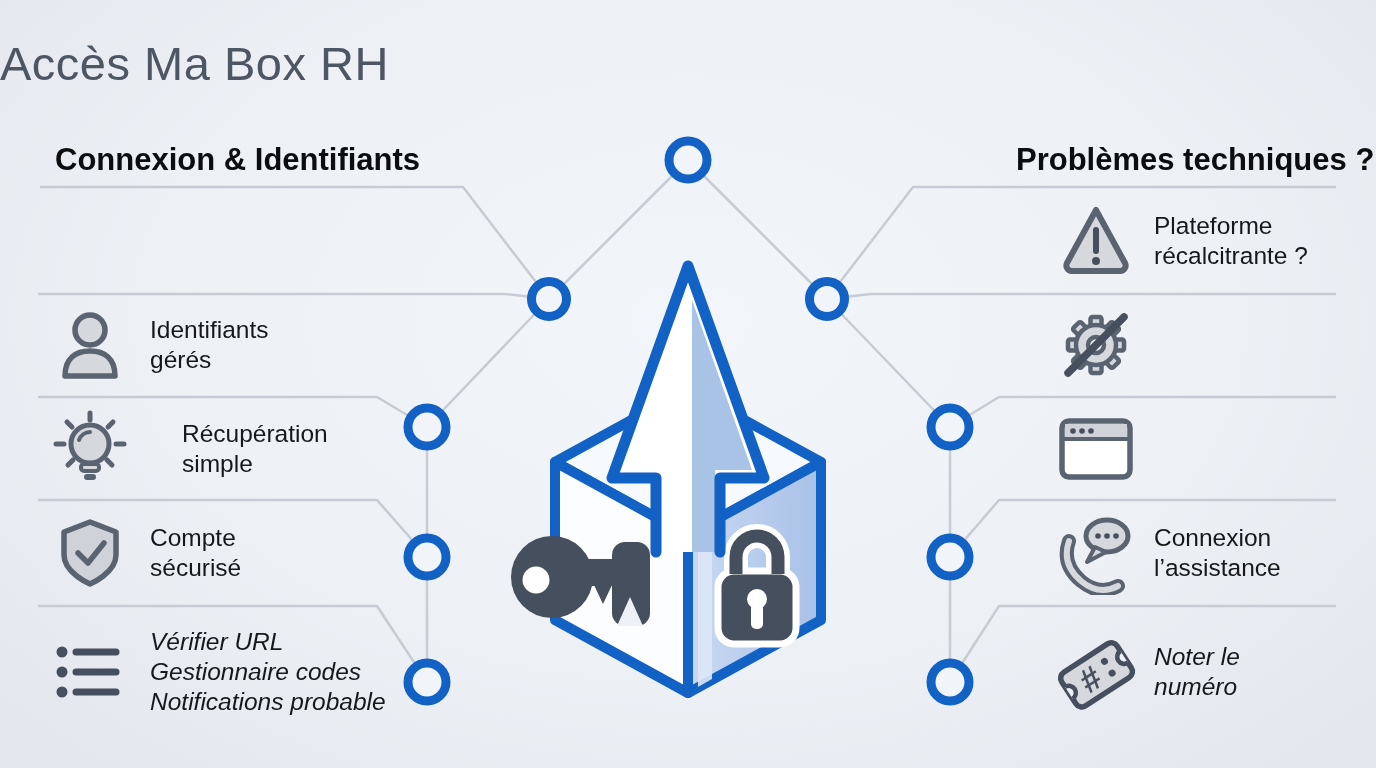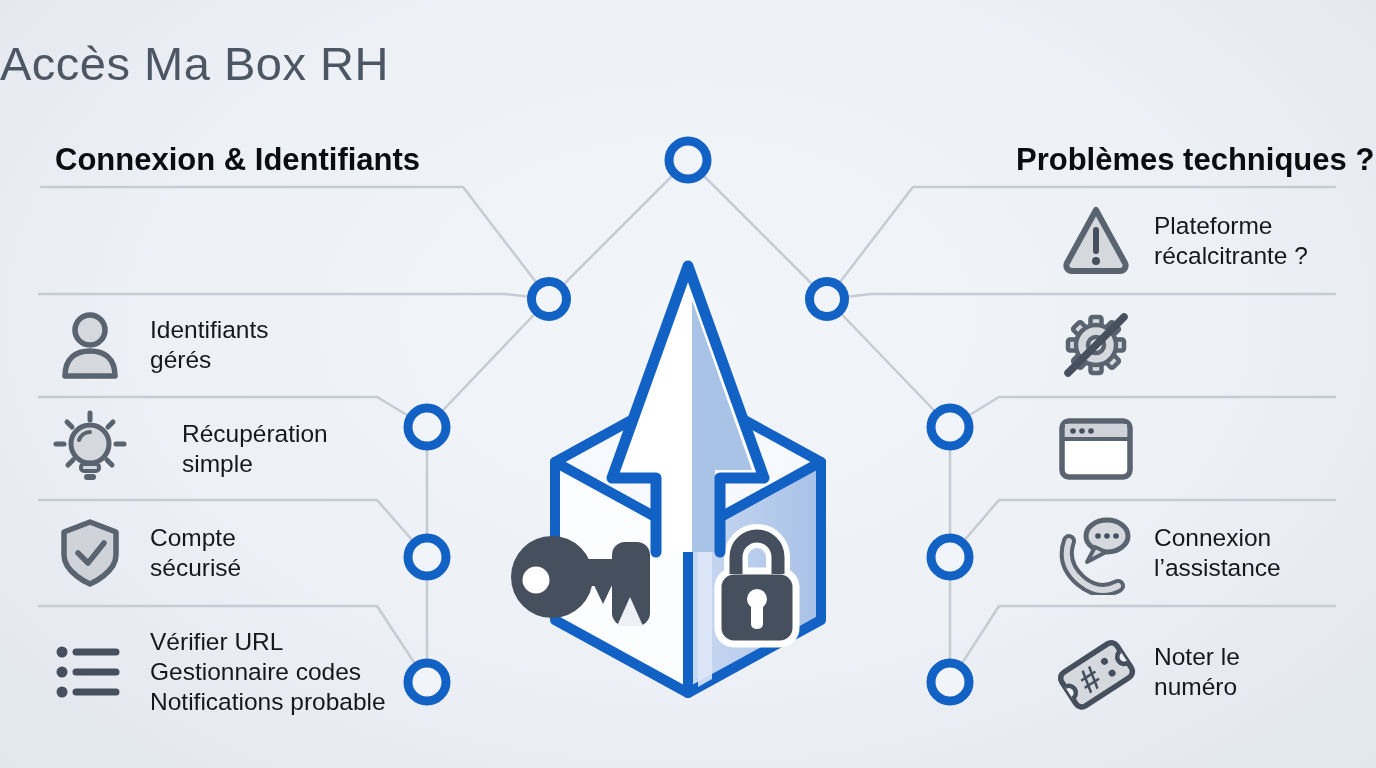--- a/index.html
+++ b/index.html
@@ -14,21 +14,21 @@
   .col-header.left{left:55px;}
   .col-header.right{left:1016px;}
   .row{position:absolute;display:flex;align-items:center;}
   .row .ic{flex:0 0 96px;display:flex;justify-content:center;align-items:center;}
   .row.rrow .ic{flex:0 0 92px;}
   .row .txt{margin-left:12px;font-size:24.5px;line-height:30px;color:#16181b;}
   .row.rrow .txt{margin-left:12px;}
   .lrow{left:42px;width:370px;}
   .rrow{left:1050px;width:320px;}
   .l1{top:188px;height:105px;} .l2{top:293px;height:104px;} .l3{top:397px;height:103px;gap:32px;}
-  .l4{top:500px;height:106px;} .l5{top:606px;height:132px;}
+  .l4{top:500px;height:106px;} .l5{top:606px;height:132px;font-style:italic;}
   .txt span{display:block;}
 </style>
 </head>
 <body>
 
 <div class="canvas">
 
   <svg class="art" width="1376" height="768" viewBox="0 0 1376 768">
     <defs>
       <linearGradient id="faceGrad" x1="0" y1="0" x2="1" y2="0">

